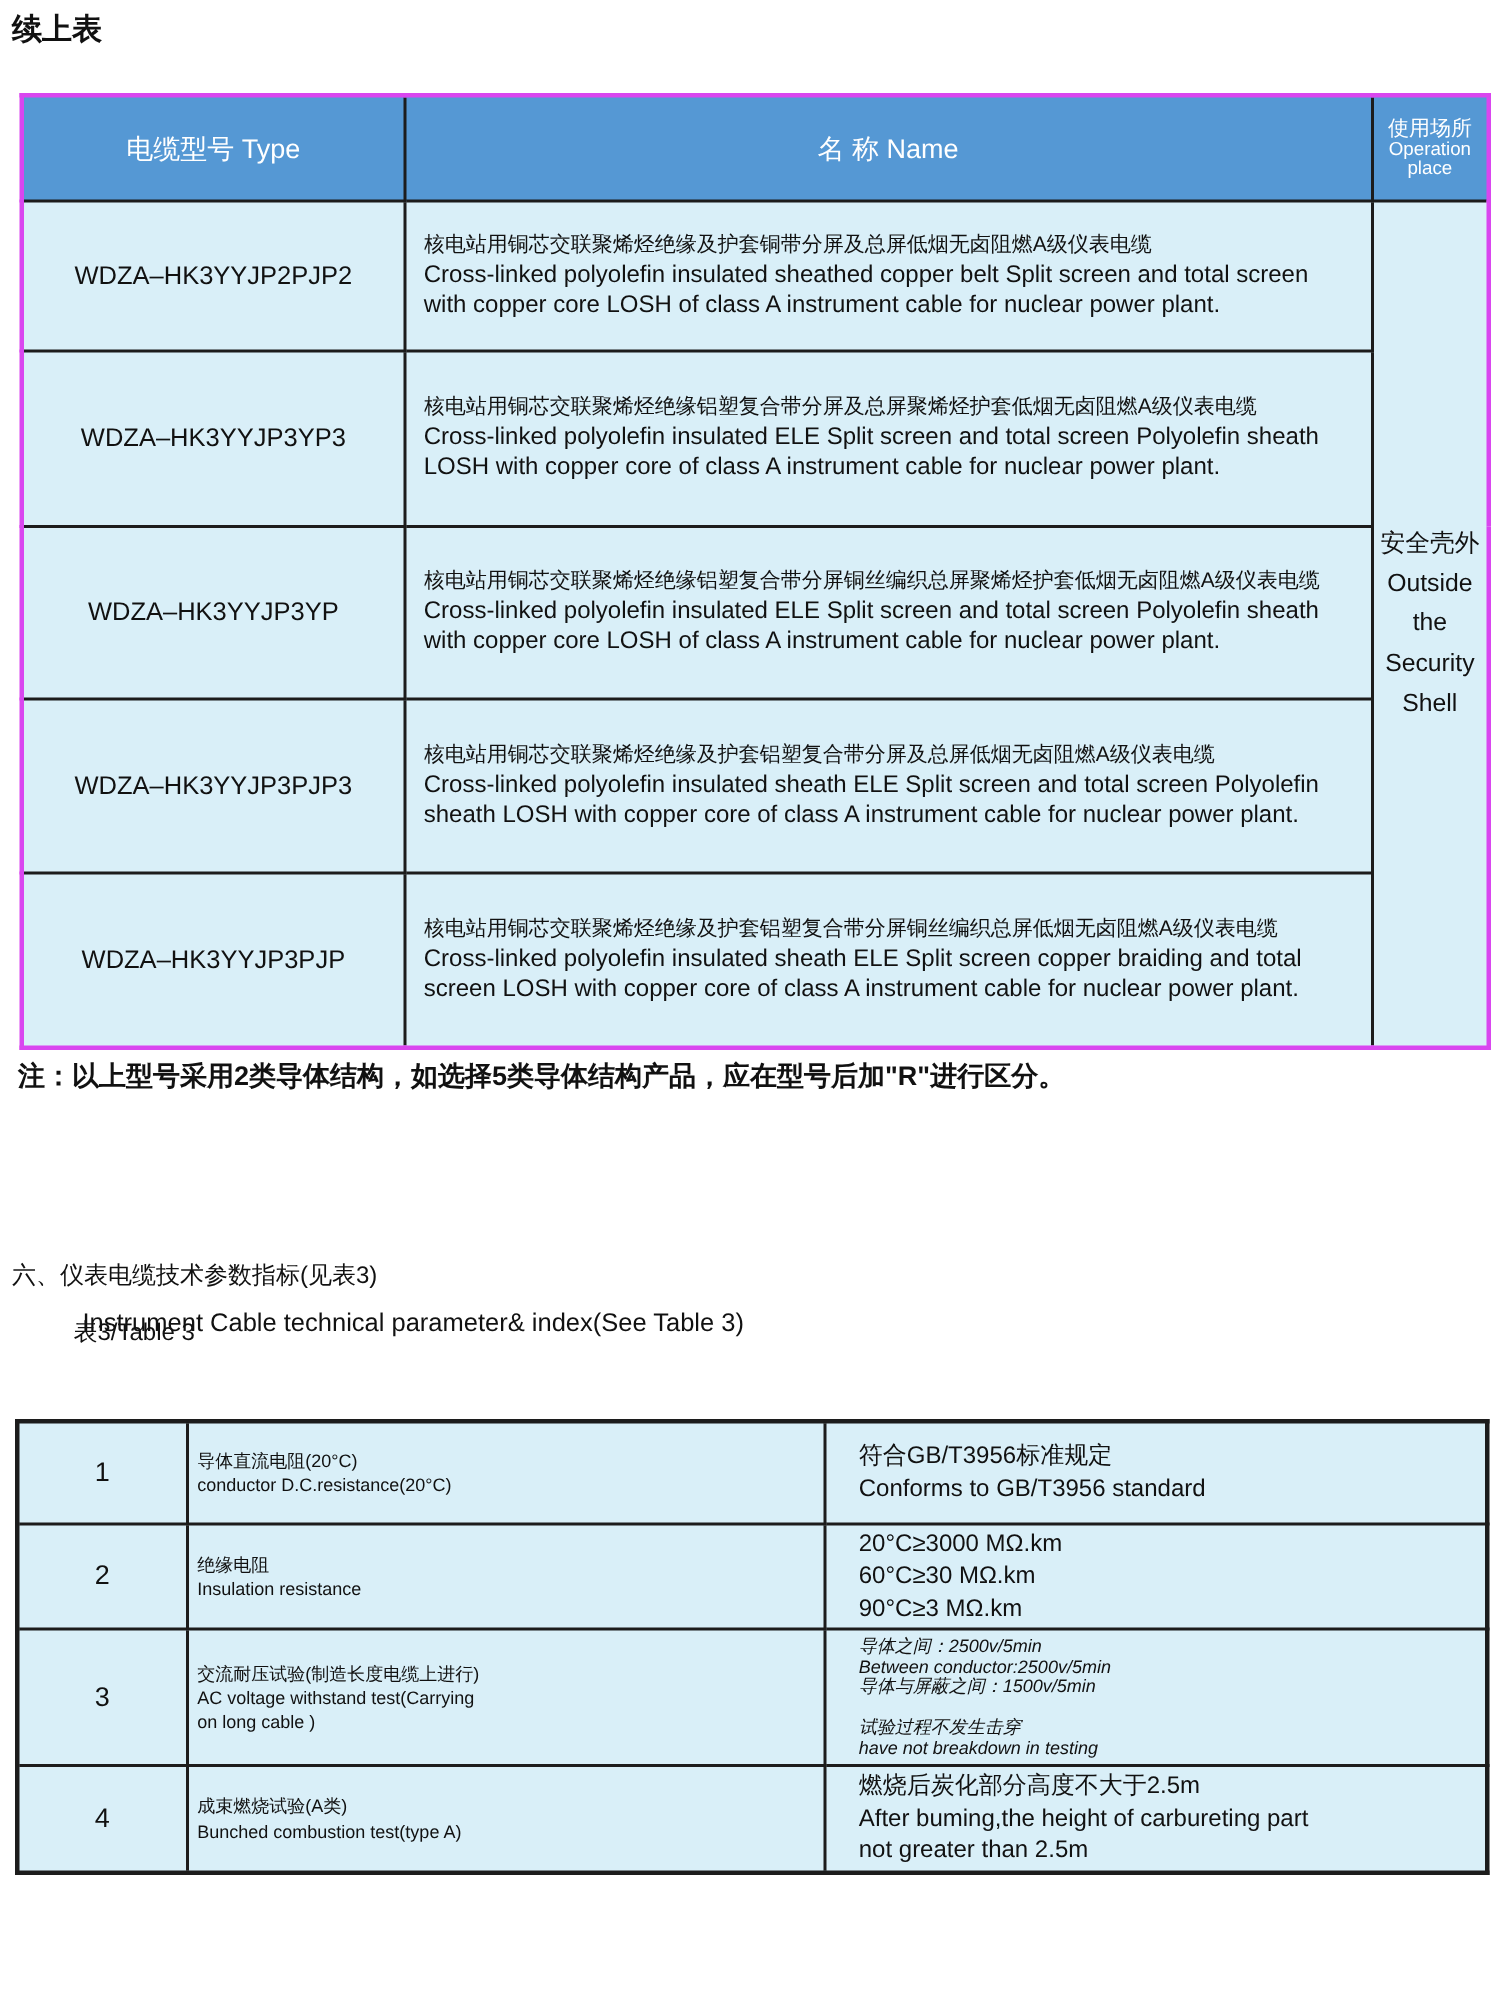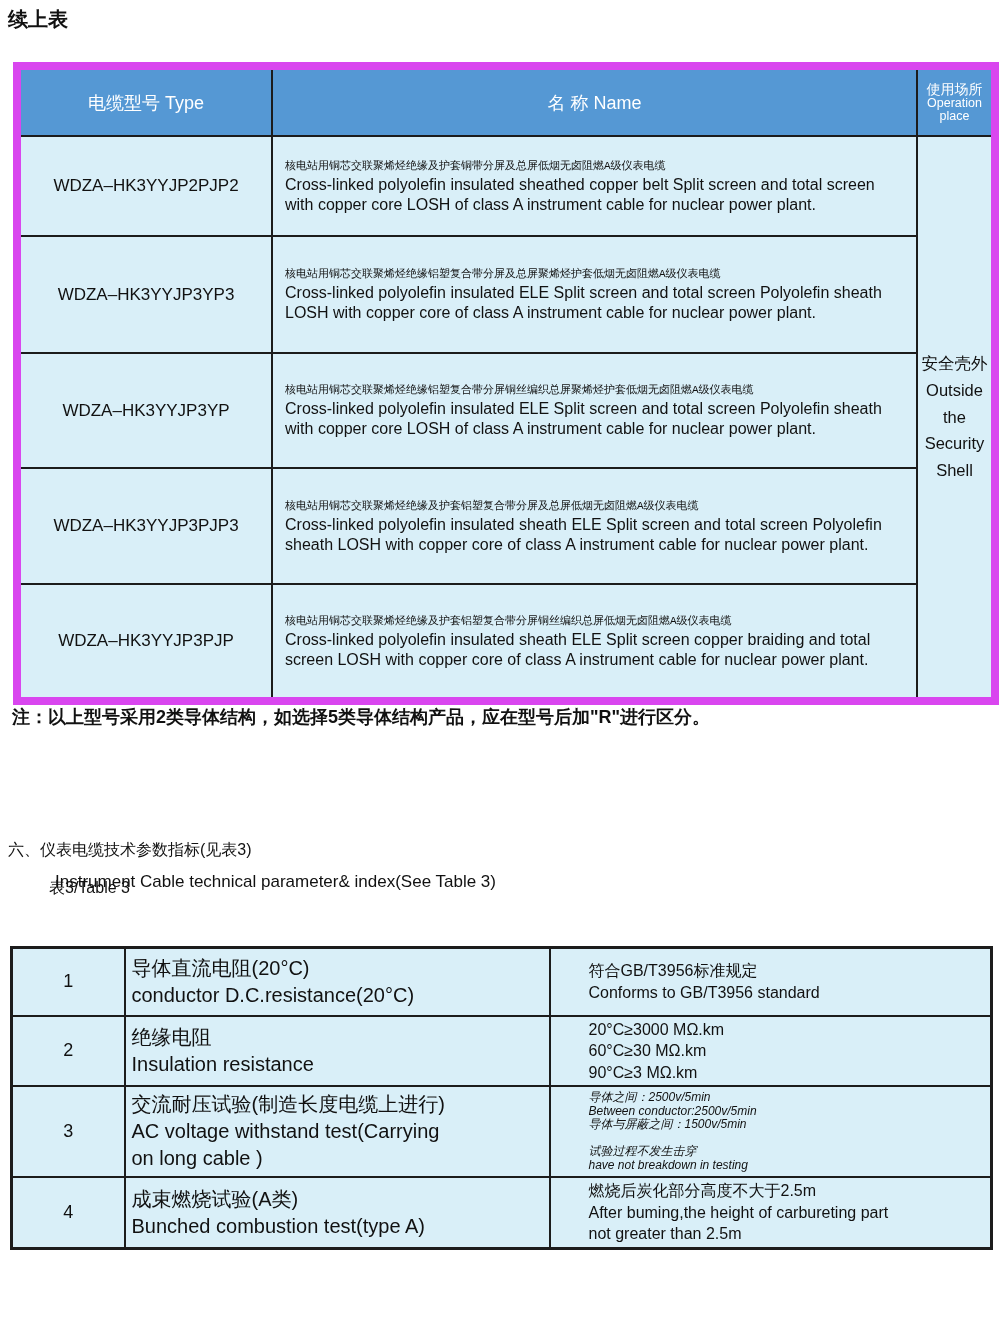--- a/index.html
+++ b/index.html
@@ -1,44 +1,44 @@
 <!DOCTYPE html>
 <html><head>
 <meta charset="utf-8">
 <style>
   html,body{margin:0;padding:0;background:#ffffff;}
   .page{position:relative;width:1000px;height:1334px;background:#ffffff;overflow:hidden;
         font-family:"Liberation Sans","DejaVu Sans",sans-serif;color:#111;}
   .continued{position:absolute;left:8px;top:6px;font-size:20px;font-weight:700;}
 
   table{border-collapse:collapse;table-layout:fixed;}
-  .t1{position:absolute;left:13px;top:62px;width:978px;border:8px solid #d946ef;}
+  .t1{position:absolute;left:13px;top:62px;width:978px;border:3px solid #d946ef;}
   .t2{position:absolute;left:10px;top:946px;width:980px;border:3px solid #1c1c1c;}
   th,td{border:2px solid #1c1c1c;background:#d9eff8;vertical-align:middle;padding:2px 6px;}
   th{background:#5598d4;color:#ffffff;font-weight:400;text-align:center;}
 
   .t1 .head{height:70px;}
   .t1 th{font-size:18px;}
   .t1 th.place{font-size:14px;line-height:1.1;padding:0 1px;}
   .t1 th.place .small{font-size:12.5px;line-height:1.05;}
   .t1 tr.r1{height:100px;} .t1 tr.r2{height:117px;} .t1 tr.r3{height:115px;}
   .t1 tr.r4{height:116px;} .t1 tr.r5{height:117px;}
   .code{text-align:center;font-size:17px;}
   .name{padding:4px 10px 4px 12px;}
-  .name .zh{font-size:11px;white-space:nowrap;overflow:hidden;margin-bottom:2px;font-family:Liberation Mono, monospace;}
+  .name .zh{font-size:14px;white-space:nowrap;overflow:hidden;margin-bottom:2px;}
   .name .en{font-size:16px;line-height:1.22;}
   .placecell{text-align:center;font-size:16.5px;line-height:1.62;padding:0 2px;}
   .preline{white-space:pre-line;}
 
   .t2 .head{height:74px;}
   .t2 th{font-size:16px;line-height:1.35;}
   .t2 tr.q1{height:68px;} .t2 tr.q2{height:70px;} .t2 tr.q3{height:91px;} .t2 tr.q4{height:69px;}
   .no{text-align:center;font-size:18px;}
-  .item{font-size:20px;line-height:1.35;}
-  .index{font-size:16px;line-height:1.35;padding-left:38px;}
+  .item{font-size:12px;line-height:1.35;}
+  .index{font-size:16px;line-height:1.35;padding-left:22px;}
   .index.dense{font-size:12px;line-height:1.12;font-style:italic;}
 
   .noteblock{position:absolute;left:12px;top:705px;width:960px;}
   .noteblock .zh{font-size:18px;font-weight:600;margin-bottom:6px;}
   .noteblock .en{font-size:17.5px;line-height:1.45;}
 
   .sec-title{position:absolute;left:8px;top:840px;font-size:16px;font-weight:400;}
   .sec-sub{position:absolute;left:55px;top:872px;font-size:17px;}
   .tbl-label{position:absolute;left:8px;top:878px;font-size:16px;margin-left:41px;}
 

